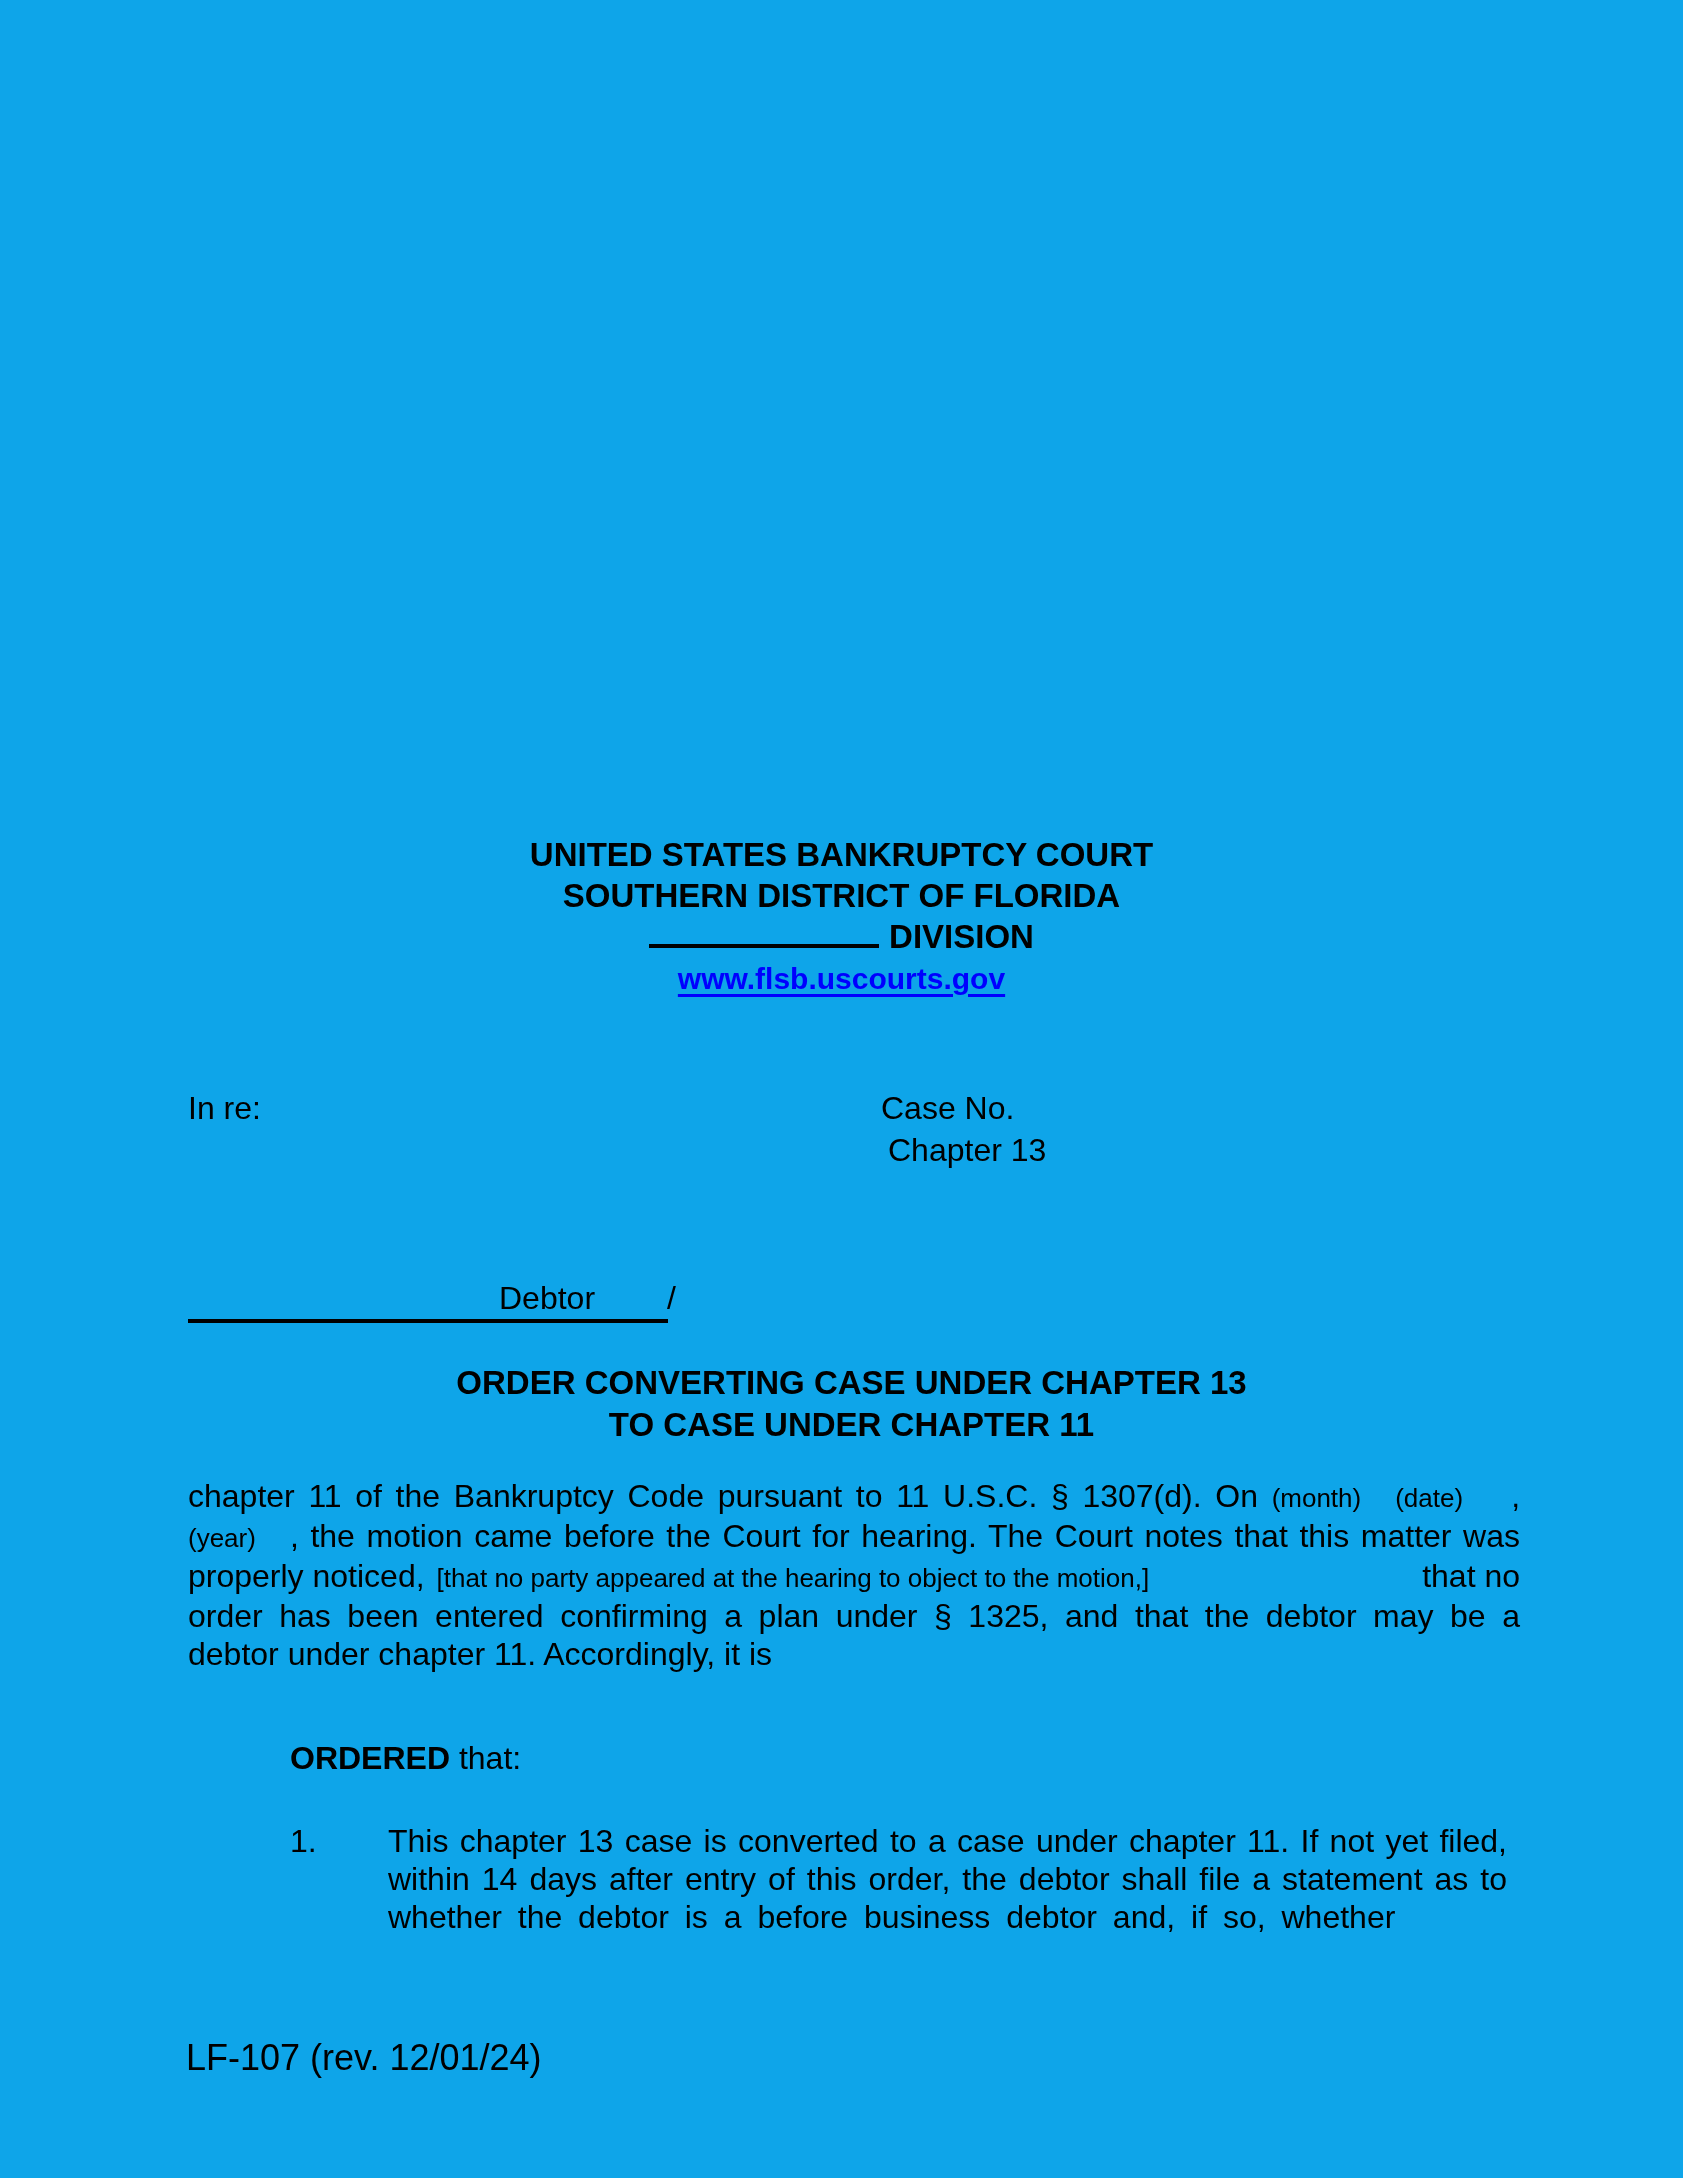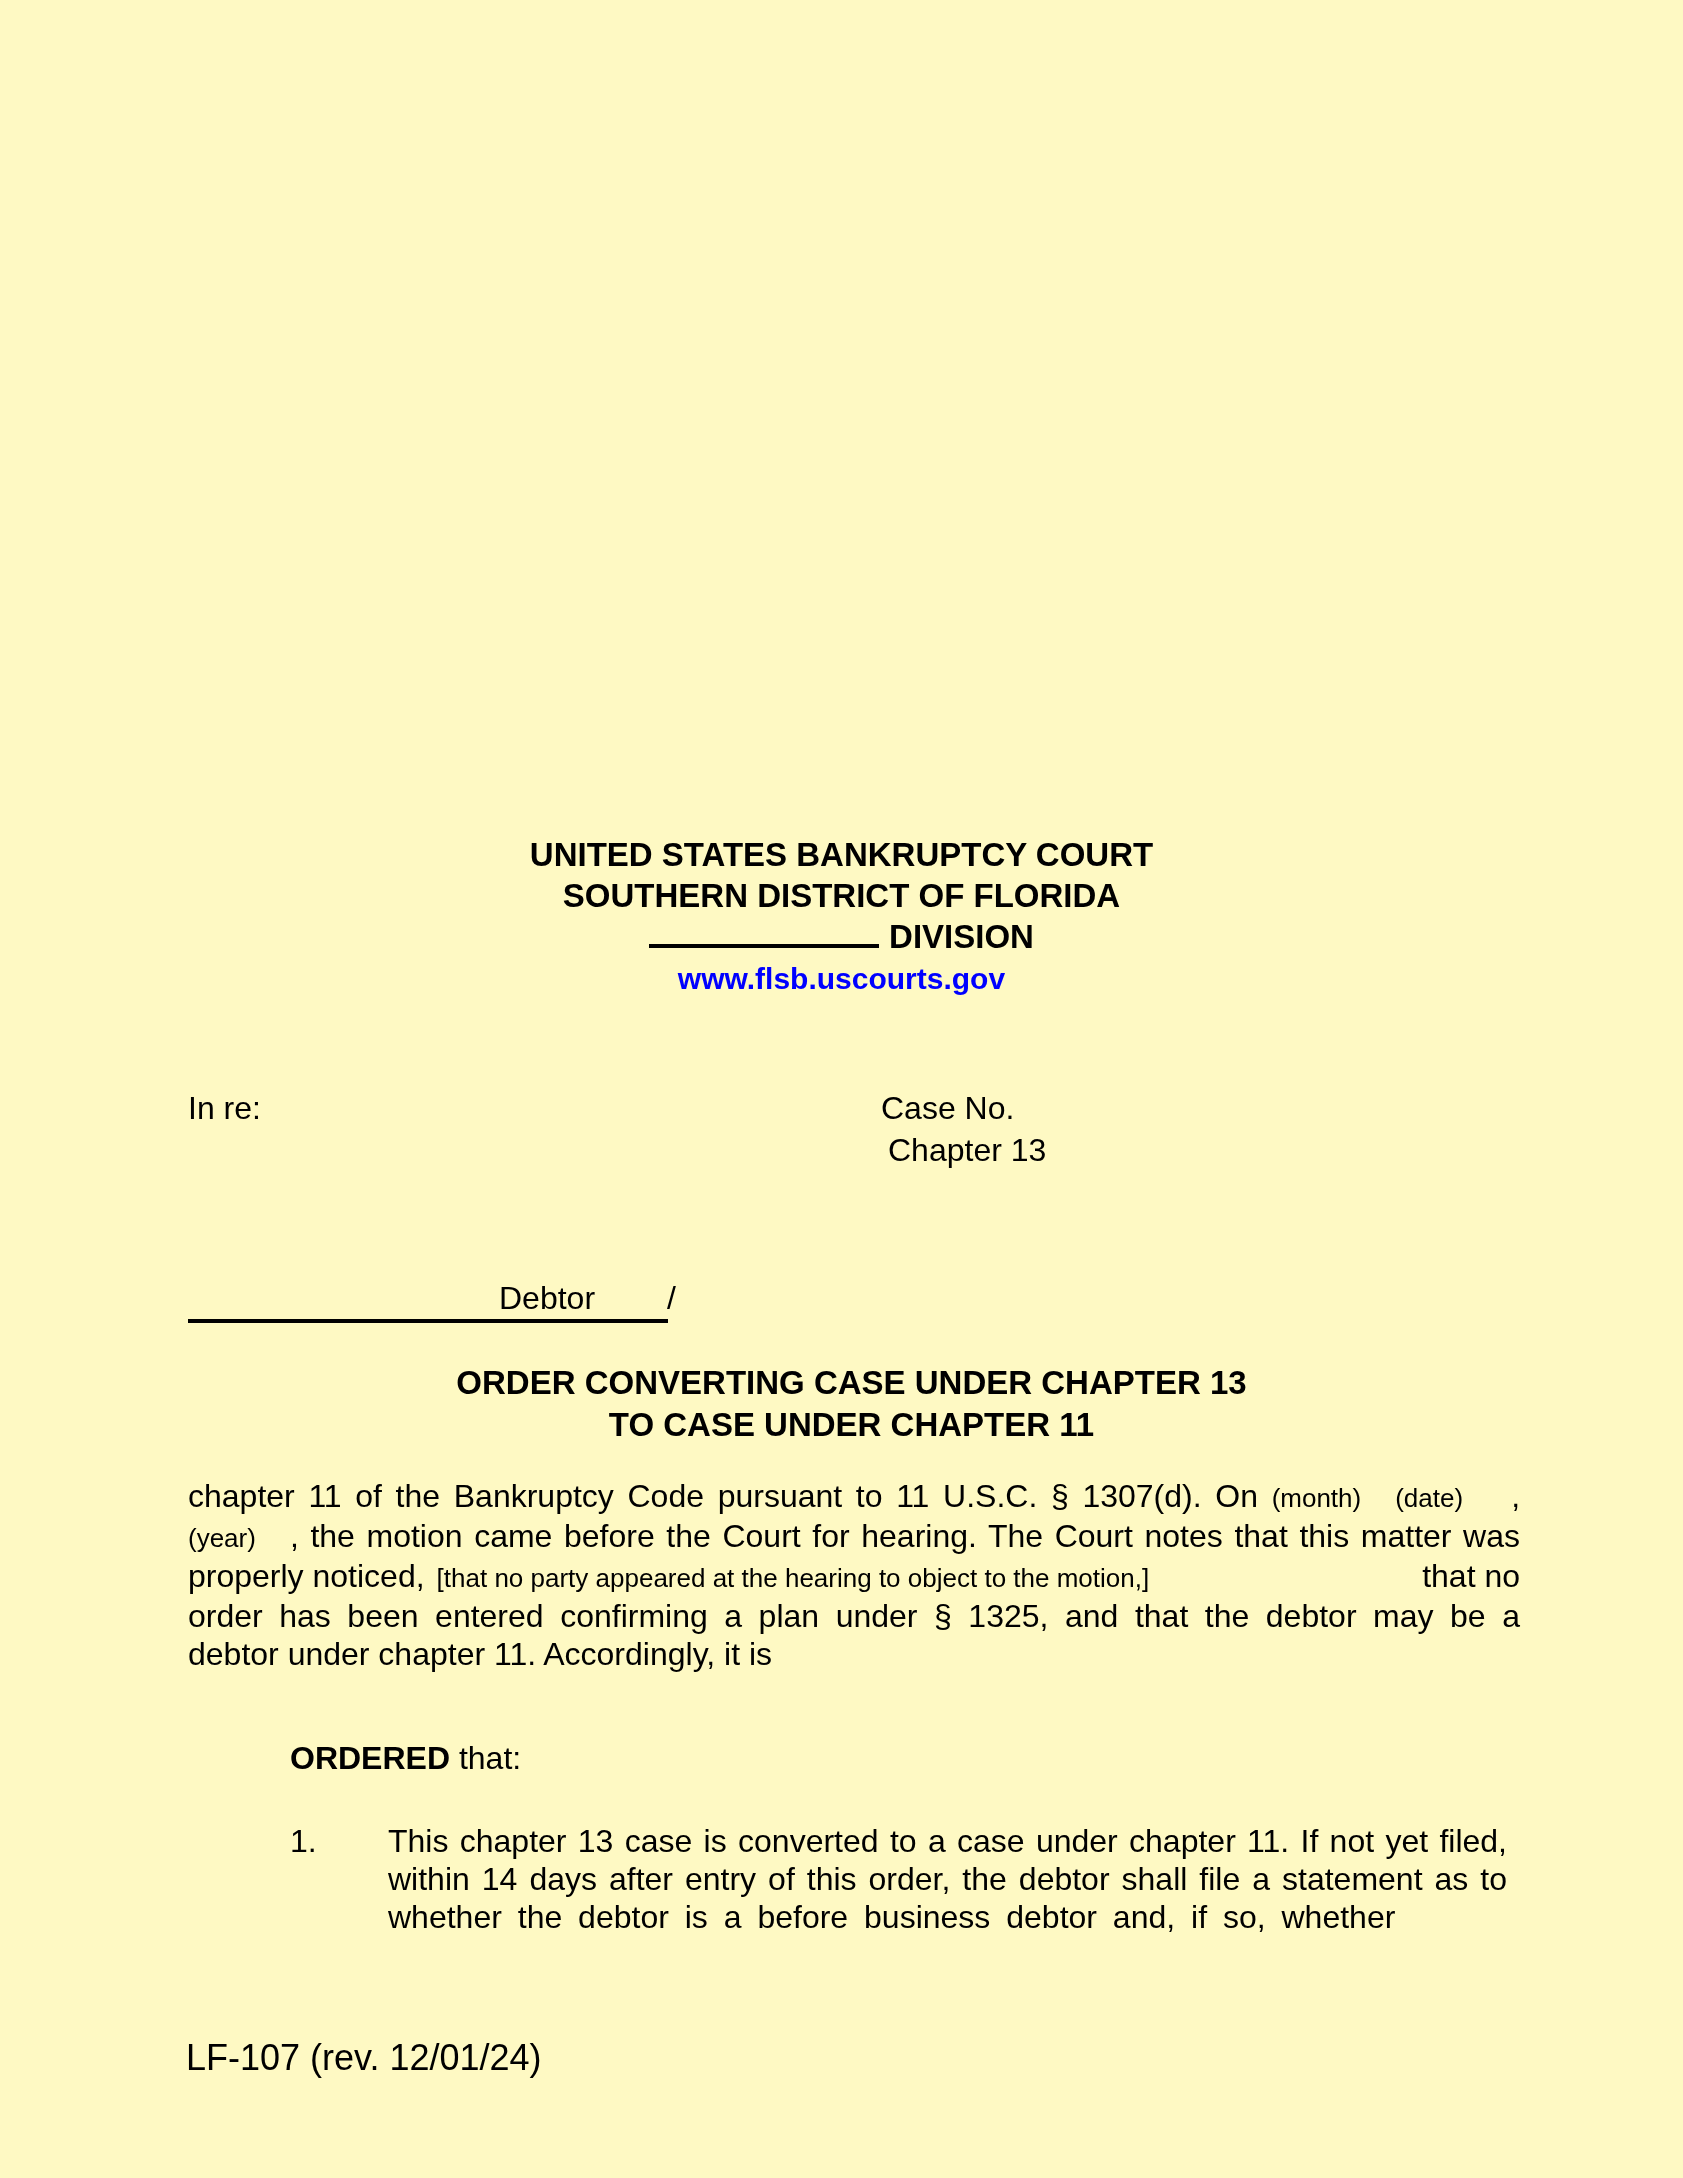--- a/index.html
+++ b/index.html
@@ -1,34 +1,34 @@
 <!DOCTYPE html>
 <html><head>
 <meta charset="utf-8">
 <style>
   * { margin:0; padding:0; box-sizing:border-box; }
   html,body { background:#ffffff; }
   .page {
-    position:relative; width:1683px; height:2178px; background:#fef9c3;
+    position:relative; width:1683px; height:2178px; background:#0ea5e9;
     font-family:"Liberation Sans", sans-serif; color:#000; overflow:hidden;
   }
   .bold { font-weight:bold; }
   .small { font-size:26px; }
 
   
   .court-header {
     position:absolute; top:834px; left:0; width:100%;
     text-align:center; font-size:33px; font-weight:bold; line-height:41px;
   }
   .division-blank {
     display:inline-block; width:230px; height:4px; background:#000;
     vertical-align:baseline; margin-right:10px;
   }
   .court-url {
-    font-size:30px; font-weight:bold; 
+    font-size:30px; font-weight:bold; text-decoration:underline;
     text-decoration-thickness:3px; text-underline-offset:5px; cursor:pointer;
   }
 
   
   .in-re   { position:absolute; left:188px; top:1090px; font-size:32px; }
   .case-no { position:absolute; left:881px; top:1090px; font-size:32px; }
   .chapter { position:absolute; left:888px; top:1132px; font-size:32px; }
 
   
   .debtor-line {

